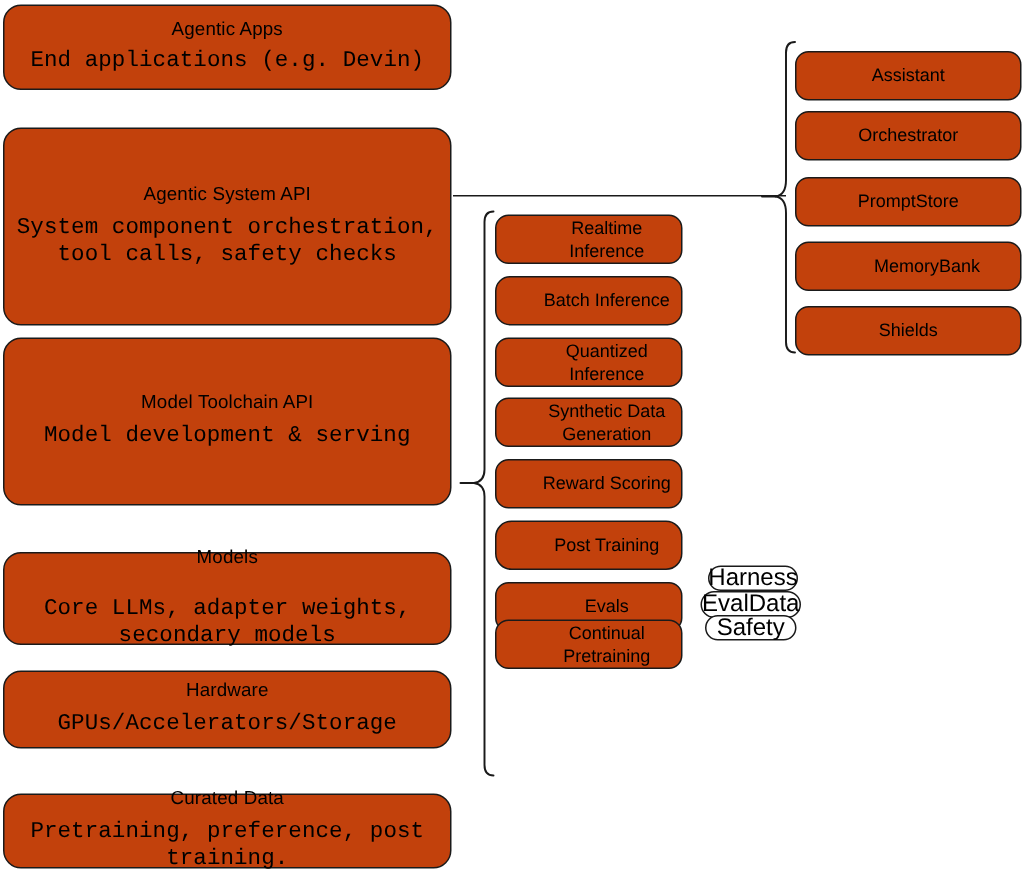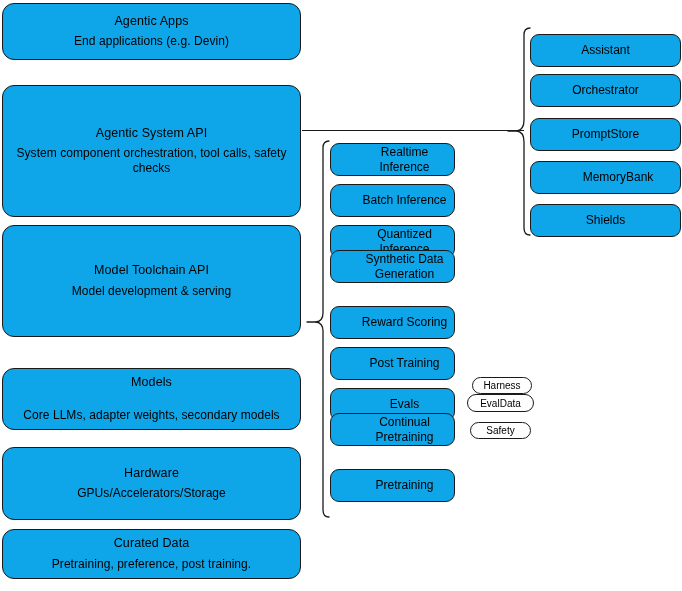--- a/index.html
+++ b/index.html
@@ -18,21 +18,21 @@
     height: 591px;
     background: #ffffff;
     overflow: hidden;
   }
 
   
   .box {
     position: absolute;
     box-sizing: border-box;
     border: 1.2px solid #1a1a1a;
-    background: #0ea5e9;
+    background: #c2410c;
     border-radius: 11px;
     display: flex;
     flex-direction: column;
     align-items: center;
     justify-content: center;
     text-align: center;
     line-height: 1.25;
   }
 
   
@@ -40,24 +40,25 @@
     left: 2px;
     width: 299px;
     border-radius: 12px;
   }
   .layer-title {
     font-size: 12.5px;
     color: #000;
     letter-spacing: 0.1px;
   }
   .layer-sub {
-    font-size: 12px;
+    font-size: 15px;
     color: #000;
     margin-top: 5px;
     letter-spacing: 0.05px;
+    font-family: Liberation Mono, monospace;
   }
 
   
   .leaf-box {
     height: 33px;
     border-radius: 9px;
     border-width: 1.3px;
     font-size: 12px;
   }
   .mid-box { left: 330px; width: 125px; padding-left: 24px; }
@@ -66,21 +67,21 @@
   
   .pill {
     position: absolute;
     box-sizing: border-box;
     border: 1.3px solid #1a1a1a;
     background: #ffffff;
     border-radius: 20px;
     display: flex;
     align-items: center;
     justify-content: center;
-    font-size: 10px;
+    font-size: 16px;
     color: #000;
   }
 
   
   .hline {
     position: absolute;
     height: 0;
     border-top: 1.2px solid #1a1a1a;
   }
   .brace-svg {
@@ -113,21 +114,21 @@
   <div class="box layer-box" style="top:225px; height:112px;">
     <div class="layer-title">Model Toolchain API</div>
     <div class="layer-sub">Model development &amp; serving</div>
   </div>
 
   <div class="box layer-box" style="top:368px; height:62px;gap:12px;">
     <div class="layer-title">Models</div>
     <div class="layer-sub">Core LLMs, adapter weights, secondary models</div>
   </div>
 
-  <div class="box layer-box" style="top:447px; height:73px;">
+  <div class="box layer-box" style="top:447px; height:52px;">
     <div class="layer-title">Hardware</div>
     <div class="layer-sub">GPUs/Accelerators/Storage</div>
   </div>
 
   <div class="box layer-box" style="top:529px; height:50px;">
     <div class="layer-title">Curated Data</div>
     <div class="layer-sub">Pretraining, preference, post training.</div>
   </div>
 
   <div class="hline" style="left:302px; top:130px; width:222px;"></div>
@@ -144,46 +145,43 @@
 
   <div class="box leaf-box mid-box" style="top:143px;">
     <span>Realtime Inference</span>
   </div>
   <div class="box leaf-box mid-box" style="top:184px;border-radius:10px;">
     <span>Batch Inference</span>
   </div>
   <div class="box leaf-box mid-box" style="top:225px;">
     <span>Quantized Inference</span>
   </div>
-  <div class="box leaf-box mid-box" style="top:250px;align-items:flex-end;">
+  <div class="box leaf-box mid-box" style="top:265px;align-items:flex-end;">
     <span>Synthetic Data Generation</span>
   </div>
   <div class="box leaf-box mid-box" style="top:306px;">
     <span>Reward Scoring</span>
   </div>
-  <div class="box leaf-box mid-box" style="top:347px;">
+  <div class="box leaf-box mid-box" style="top:347px;border-radius:11px;">
     <span>Post Training</span>
   </div>
   <div class="box leaf-box mid-box" style="top:388px;">
     <span>Evals</span>
   </div>
   <div class="box leaf-box mid-box" style="top:413px;">
     <span>Continual Pretraining</span>
   </div>
-  <div class="box leaf-box mid-box" style="top:469px;">
-    <span>Pretraining</span>
-  </div>
 
   <div class="pill" style="left:472px; top:377px; width:60px; height:17px;">
     <span>Harness</span>
   </div>
   <div class="pill" style="left:467px; top:394px; width:67px; height:18px;">
     <span>EvalData</span>
   </div>
-  <div class="pill" style="left:470px; top:422px; width:61px; height:17px;">
+  <div class="pill" style="left:470px; top:410px; width:61px; height:17px;">
     <span>Safety</span>
   </div>
 
   <div class="box leaf-box right-box" style="top:34px;">
     <span>Assistant</span>
   </div>
   <div class="box leaf-box right-box" style="top:74px;">
     <span>Orchestrator</span>
   </div>
   <div class="box leaf-box right-box" style="top:118px;">

